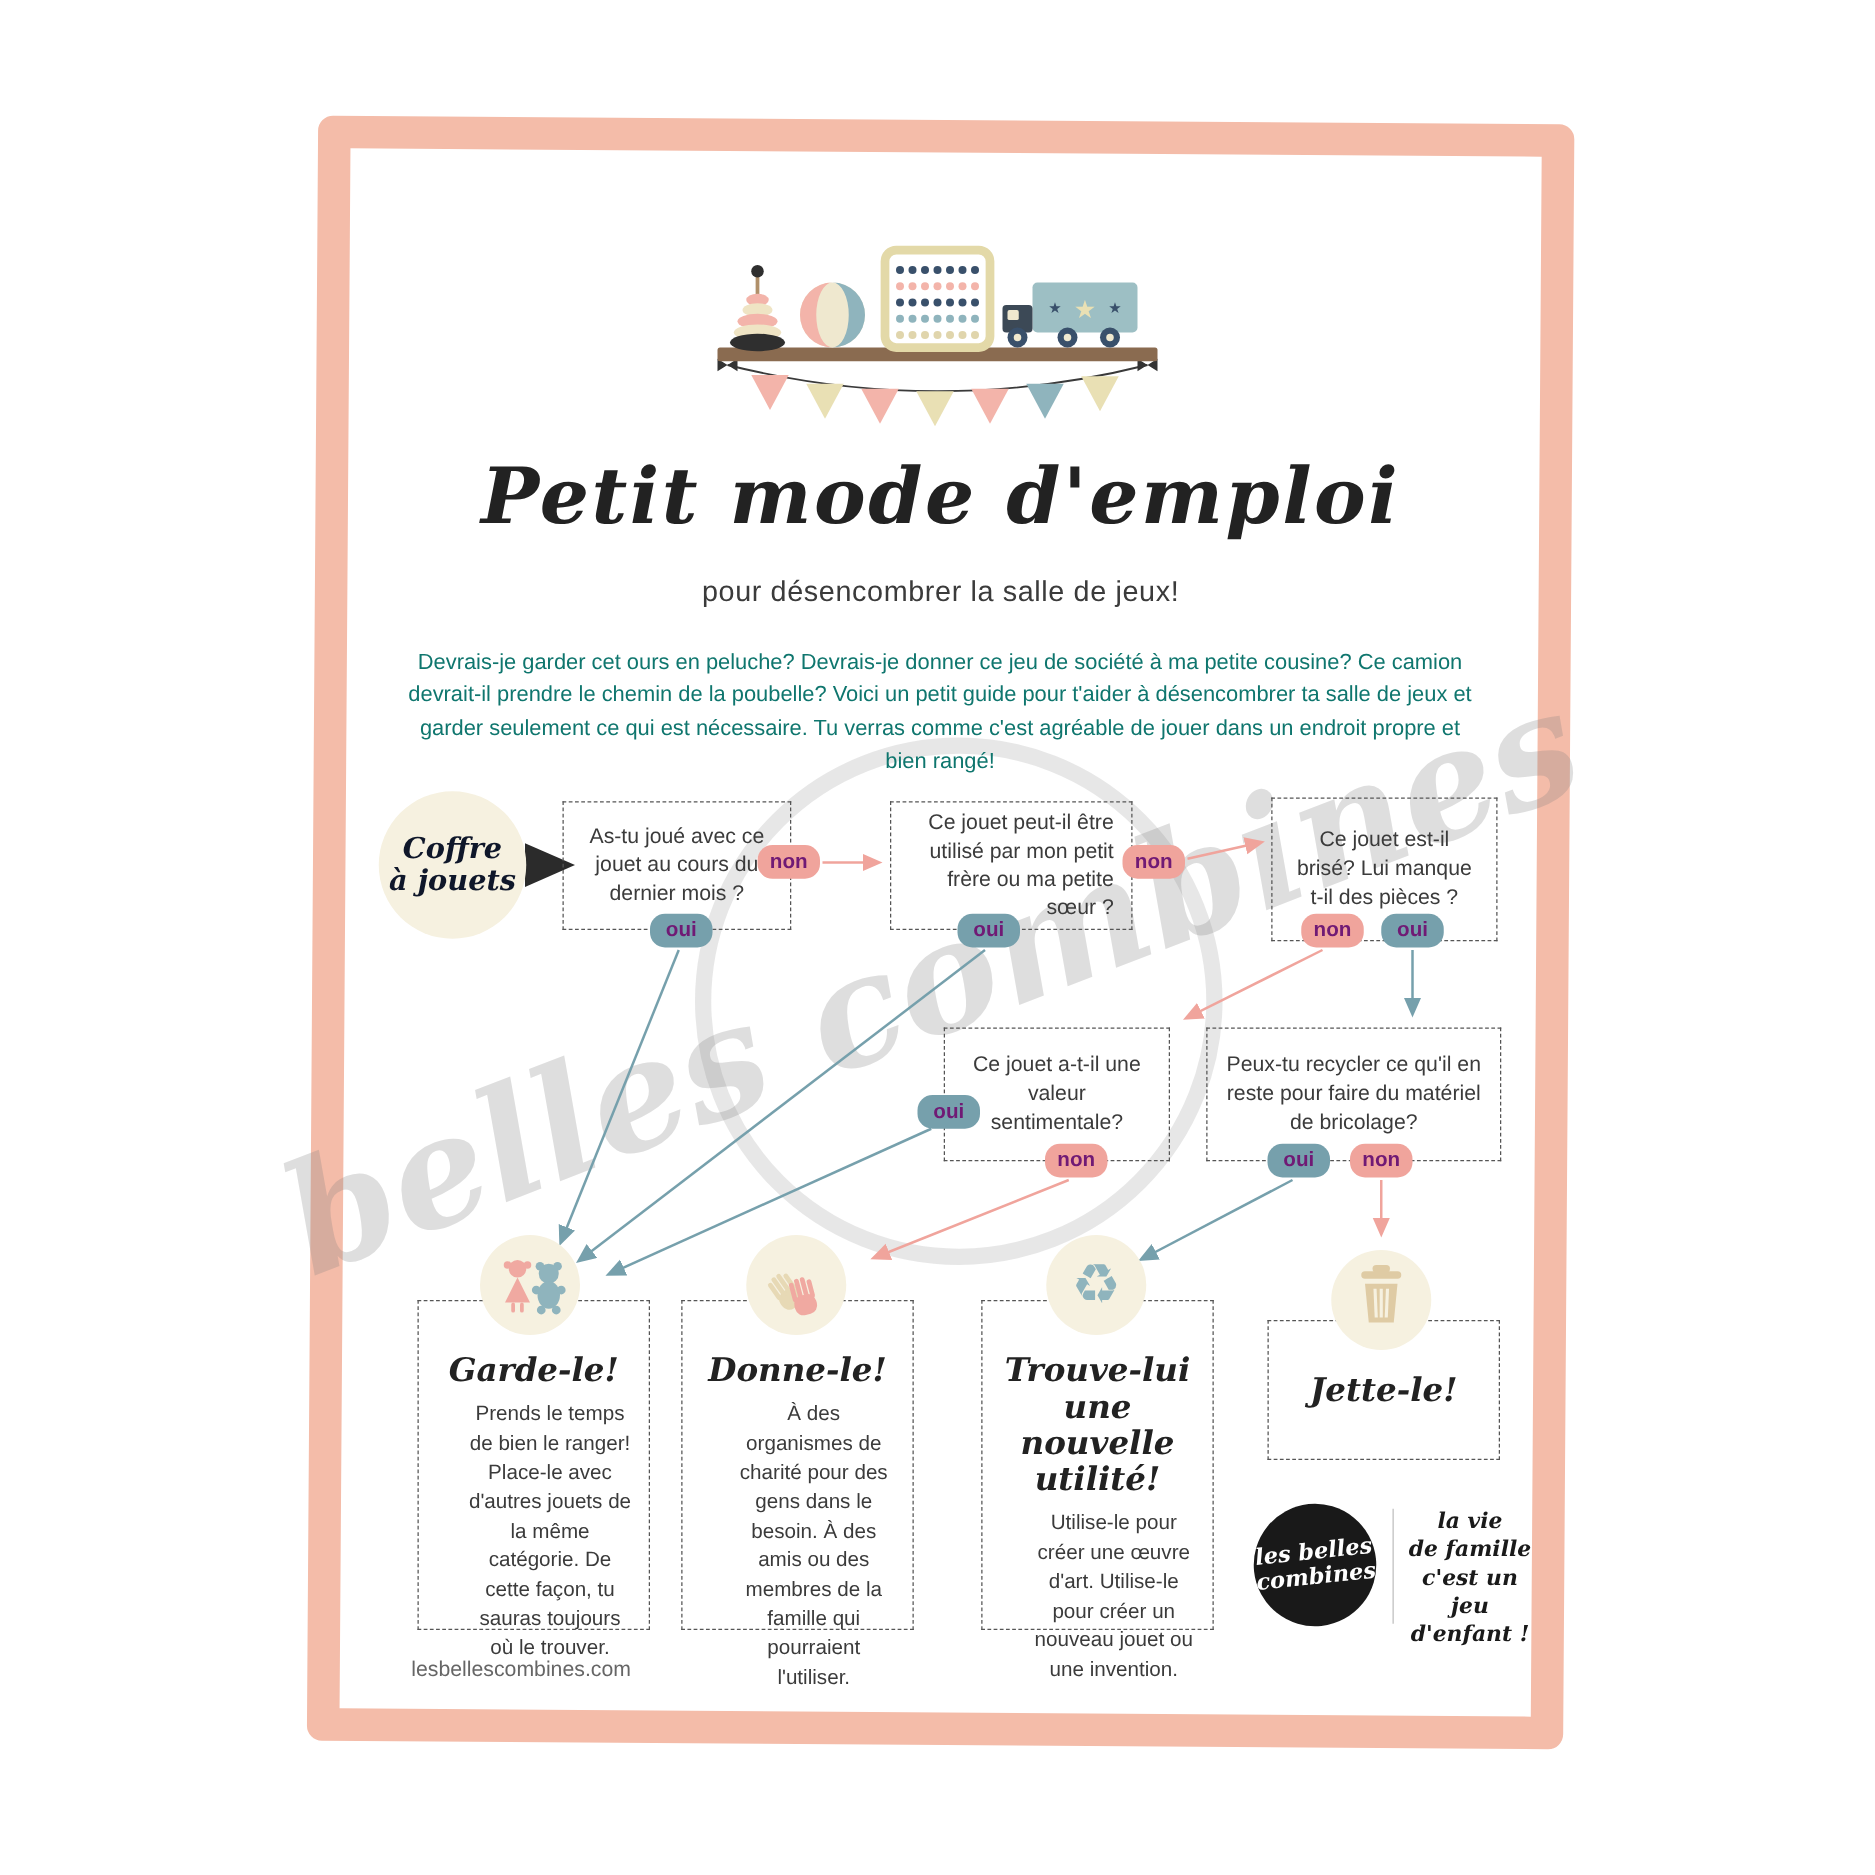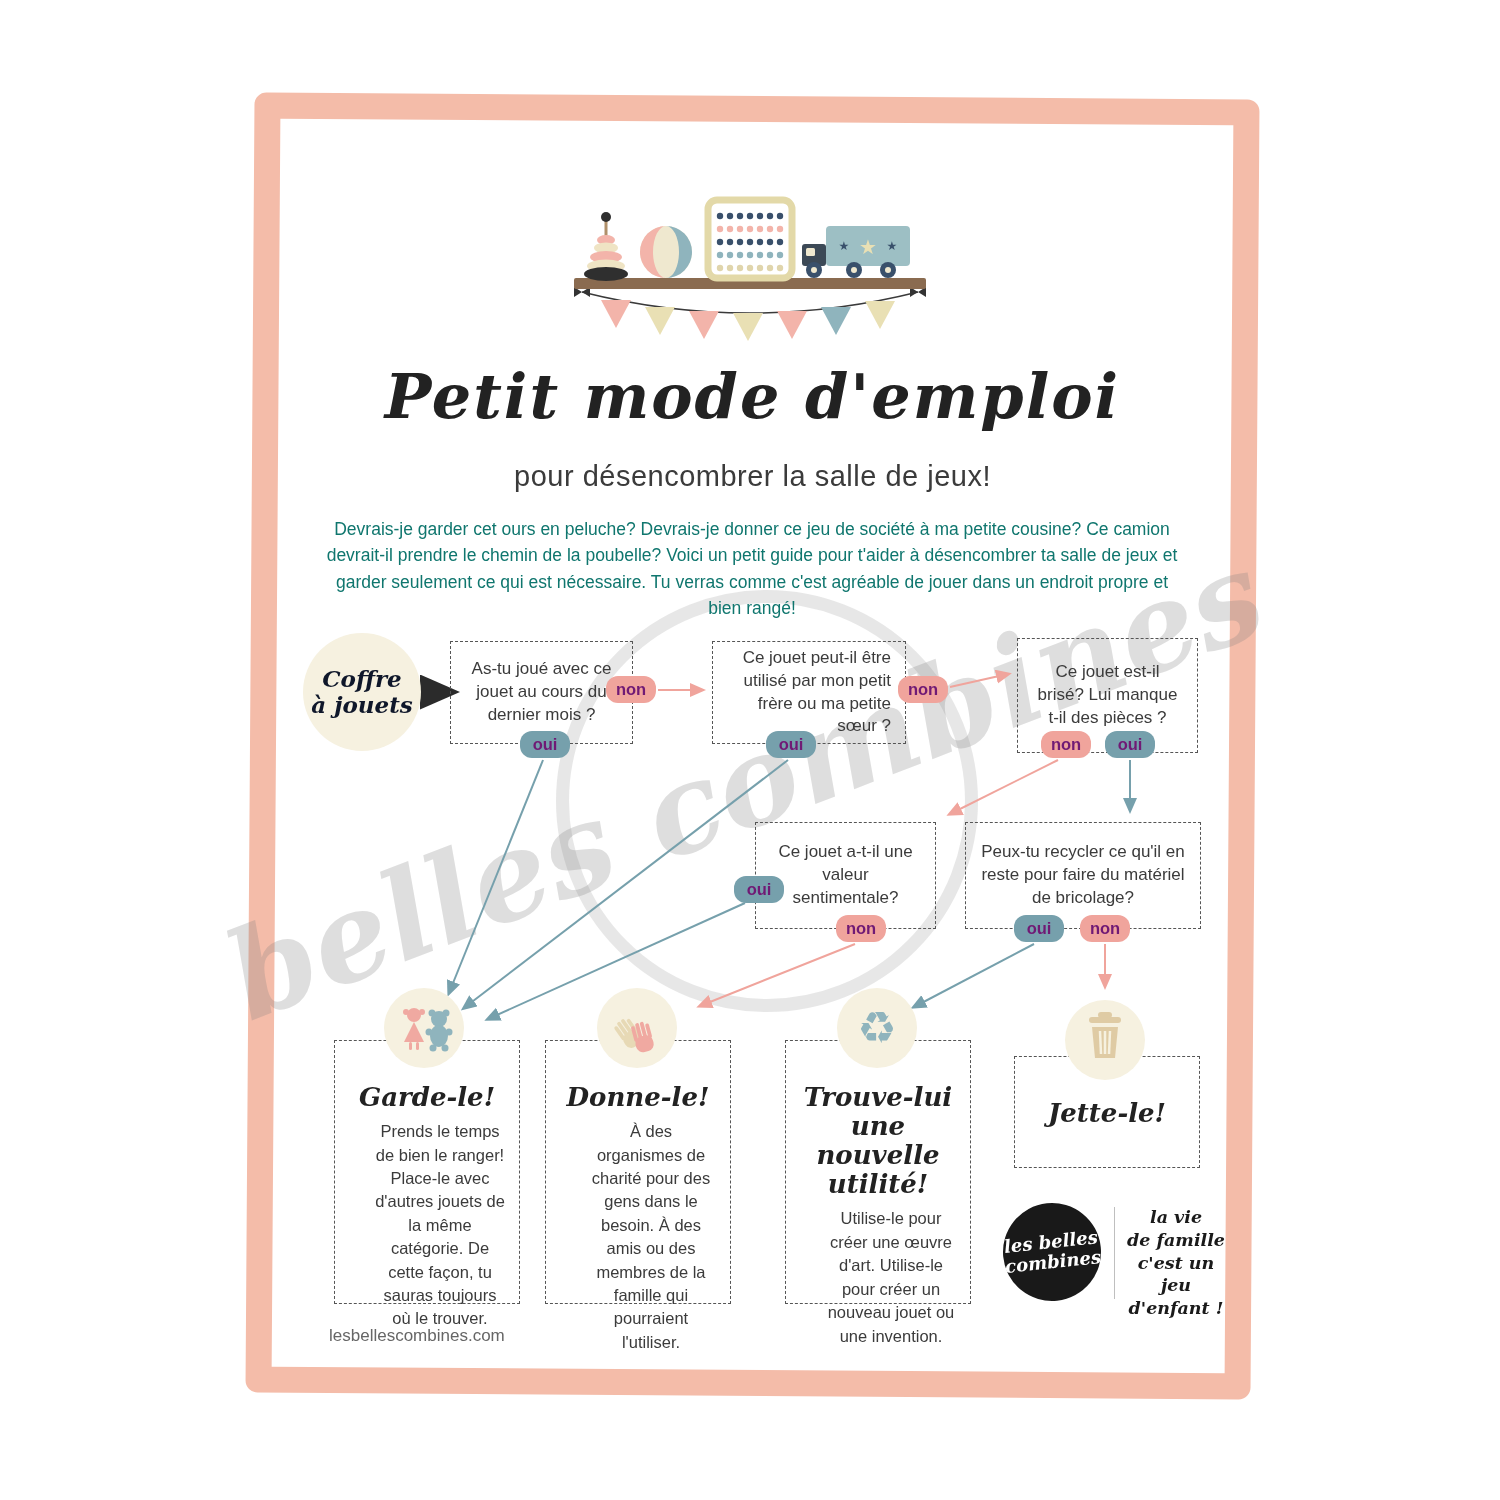--- a/index.html
+++ b/index.html
@@ -9,21 +9,21 @@
   
   .frame{position:absolute;left:250px;top:96px;width:1005px;height:1300px;border:26px solid #f4bca9;border-radius:12px;transform:rotate(0.4deg);box-sizing:border-box;}
 
   
   .wm-text{position:absolute;left:745px;top:785px;transform:translate(-50%,-50%) rotate(-21deg);font-family:"DejaVu Serif",serif;font-style:italic;font-weight:bold;font-size:122px;color:rgba(128,128,128,0.26);white-space:nowrap;z-index:1;pointer-events:none;}
   .wm-circle{position:absolute;left:556px;top:590px;width:396px;height:396px;border:13px solid rgba(145,145,145,0.22);border-radius:50%;z-index:1;pointer-events:none;}
 
   
   .shelf{position:absolute;left:558px;top:190px;width:384px;height:162px;z-index:2;}
   .title{position:absolute;left:300px;top:360px;width:905px;text-align:center;font-family:"DejaVu Serif",serif;font-style:italic;font-weight:bold;font-size:62px;letter-spacing:2px;color:#222;z-index:2;}
-  .subtitle{position:absolute;left:300px;top:460px;width:905px;text-align:center;font-size:29px;letter-spacing:0.5px;color:#3b3b3b;z-index:2;}
+  .subtitle{position:absolute;left:300px;top:460px;width:905px;text-align:center;font-size:23px;letter-spacing:0.5px;color:#3b3b3b;z-index:2;}
   .intro{position:absolute;left:318px;top:516px;width:868px;text-align:center;font-size:17.5px;line-height:1.5;color:#0f766e;z-index:2;}
 
   
   .arrows{position:absolute;left:0;top:0;width:1500px;height:1500px;z-index:2;pointer-events:none;}
   .start-circle{position:absolute;left:303px;top:633px;width:118px;height:118px;border-radius:50%;background:#f6f1e0;display:flex;align-items:center;justify-content:center;z-index:3;}
   .start-circle span{font-family:"DejaVu Serif",serif;font-style:italic;font-weight:bold;font-size:23px;line-height:1.15;text-align:center;white-space:pre-line;color:#0f172a;}
   .qbox{position:absolute;border:1.5px dashed #555;box-sizing:border-box;display:flex;align-items:center;justify-content:center;text-align:center;padding:8px 14px;font-size:17px;line-height:1.35;z-index:3;}
   #q1{left:450px;top:641px;width:183px;height:103px;}
   #q2{left:712px;top:641px;width:194px;height:103px;text-align:right;}
   #q3{left:1017px;top:638px;width:181px;height:115px;}

